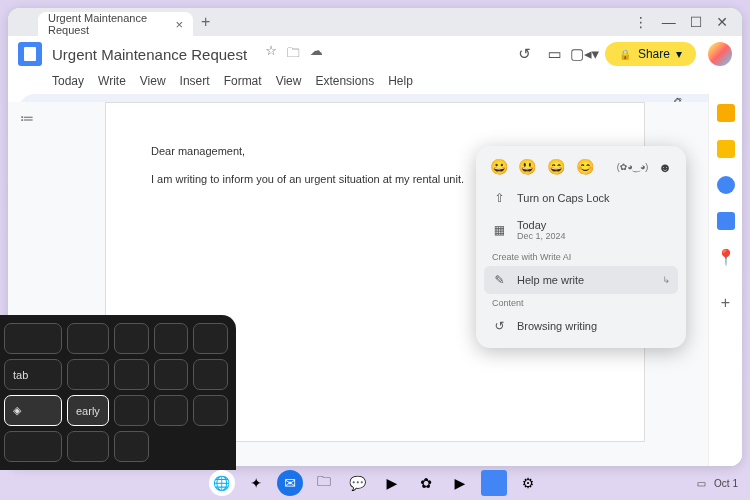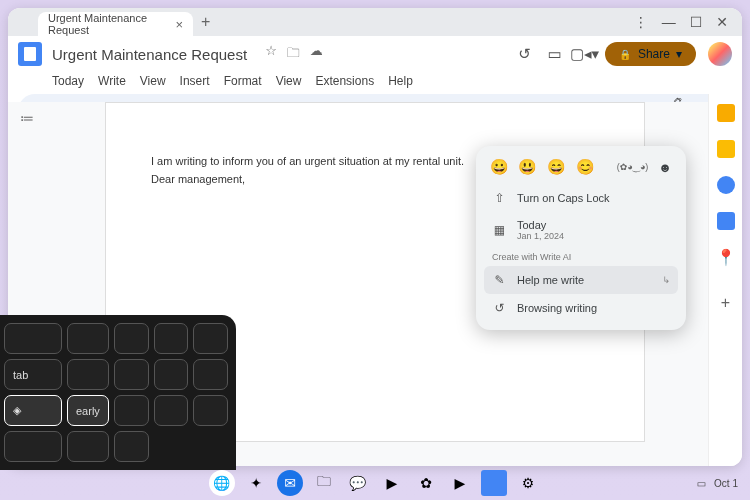--- a/index.html
+++ b/index.html
@@ -11,21 +11,21 @@
 .newtab{margin-left:8px;color:#666;font-size:16px}
 .winbtns{margin-left:auto;display:flex;gap:14px;padding-right:14px;color:#555;font-size:14px}
 .winbtns span{cursor:pointer}
 .titlebar{height:36px;display:flex;align-items:center;padding:0 10px;border-bottom:0}
 .docicon{width:24px;height:24px;background:#4285f4;border-radius:3px;display:flex;align-items:center;justify-content:center;margin-right:10px}
 .docicon::before{content:"";width:12px;height:14px;background:#fff;border-radius:1px}
 .title{font-size:15px;color:#444}
 .ticons{display:flex;gap:10px;margin-left:10px;color:#666;font-size:13px}
 .rightbtns{margin-left:auto;display:flex;align-items:center;gap:12px;color:#555}
 .icon{width:18px;height:18px;display:inline-flex;align-items:center;justify-content:center;font-size:15px}
-.sharebtn{background:#a16207;border-radius:18px;padding:5px 14px;font-size:12px;display:flex;align-items:center;gap:6px;color:#001d35}
+.sharebtn{background:#fde047;border-radius:18px;padding:5px 14px;font-size:12px;display:flex;align-items:center;gap:6px;color:#001d35}
 .sharebtn::before{content:"🔒";font-size:10px}
 .avatar{width:24px;height:24px;border-radius:50%;background:linear-gradient(135deg,#ff6,#f66,#6cf)}
 .menubar{display:flex;gap:14px;padding:2px 44px 6px;font-size:12px;color:#444}
 .toolbar{height:34px;background:#edf2fa;border-radius:20px;margin:0 10px 8px;display:flex;align-items:center;padding:0 10px;gap:8px;font-size:12px;color:#444}
 .tbtn{padding:3px 5px;border-radius:4px;display:flex;align-items:center;gap:3px}
 .sep{width:1px;height:18px;background:#ccc}
 .sel{display:flex;align-items:center;gap:4px;padding:2px 6px}
 .fontsz{display:flex;align-items:center;gap:4px}
 .fontsz input{width:24px;height:18px;text-align:center;border:1px solid #ccc;border-radius:3px;font-size:11px}
 .fmt{font-weight:bold}
@@ -142,22 +142,22 @@
       <span class="tbtn">✎▪</span>
       <span class="tbtn">🖊 ▾</span>
       <span class="sep"></span>
       <span class="tbtn">˄</span>
     </div>
   </div>
 
   <div class="canvas">
     <span class="outline">≔</span>
     <div class="page">
+      <p>Dear management,</p>
       <p style="margin-top:10px">I am writing to inform you of an urgent situation at my rental unit.</p>
-      <p>Dear management,</p>
     </div>
   </div>
 
   <div class="sidepanel">
     <div class="dot" style="background:#f9ab00"></div>
     <div class="dot" style="background:#fbbc04"></div>
     <div class="dot" style="background:#4285f4;border-radius:50%"></div>
     <div class="dot" style="background:#4285f4"></div>
     <div class="dot">📍</div>
     <div style="margin-top:10px;color:#666">+</div>
@@ -174,29 +174,30 @@
     <span class="more">☻</span>
   </div>
   <div class="pitem">
     <span class="pi">⇧</span>
     <span>Turn on Caps Lock</span>
   </div>
   <div class="pitem">
     <span class="pi">▦</span>
     <div>
       <div>Today</div>
-      <div class="sub">Jan 1, 2024</div>
+      <div class="sub">Dec 1, 2024</div>
     </div>
   </div>
   <div class="phead">Create with Write AI</div>
   <div class="pitem hl">
     <span class="pi">✎</span>
     <span>Help me write</span>
     <span style="margin-left:auto;color:#888;font-size:9px">↳</span>
   </div>
+  <div class="phead">Content</div>
   <div class="pitem">
     <span class="pi">↺</span>
     <span>Browsing writing</span>
   </div>
 </div>
 
 <div class="kbd">
   <div class="key"></div>
   <div class="key"></div>
   <div class="key"></div>

